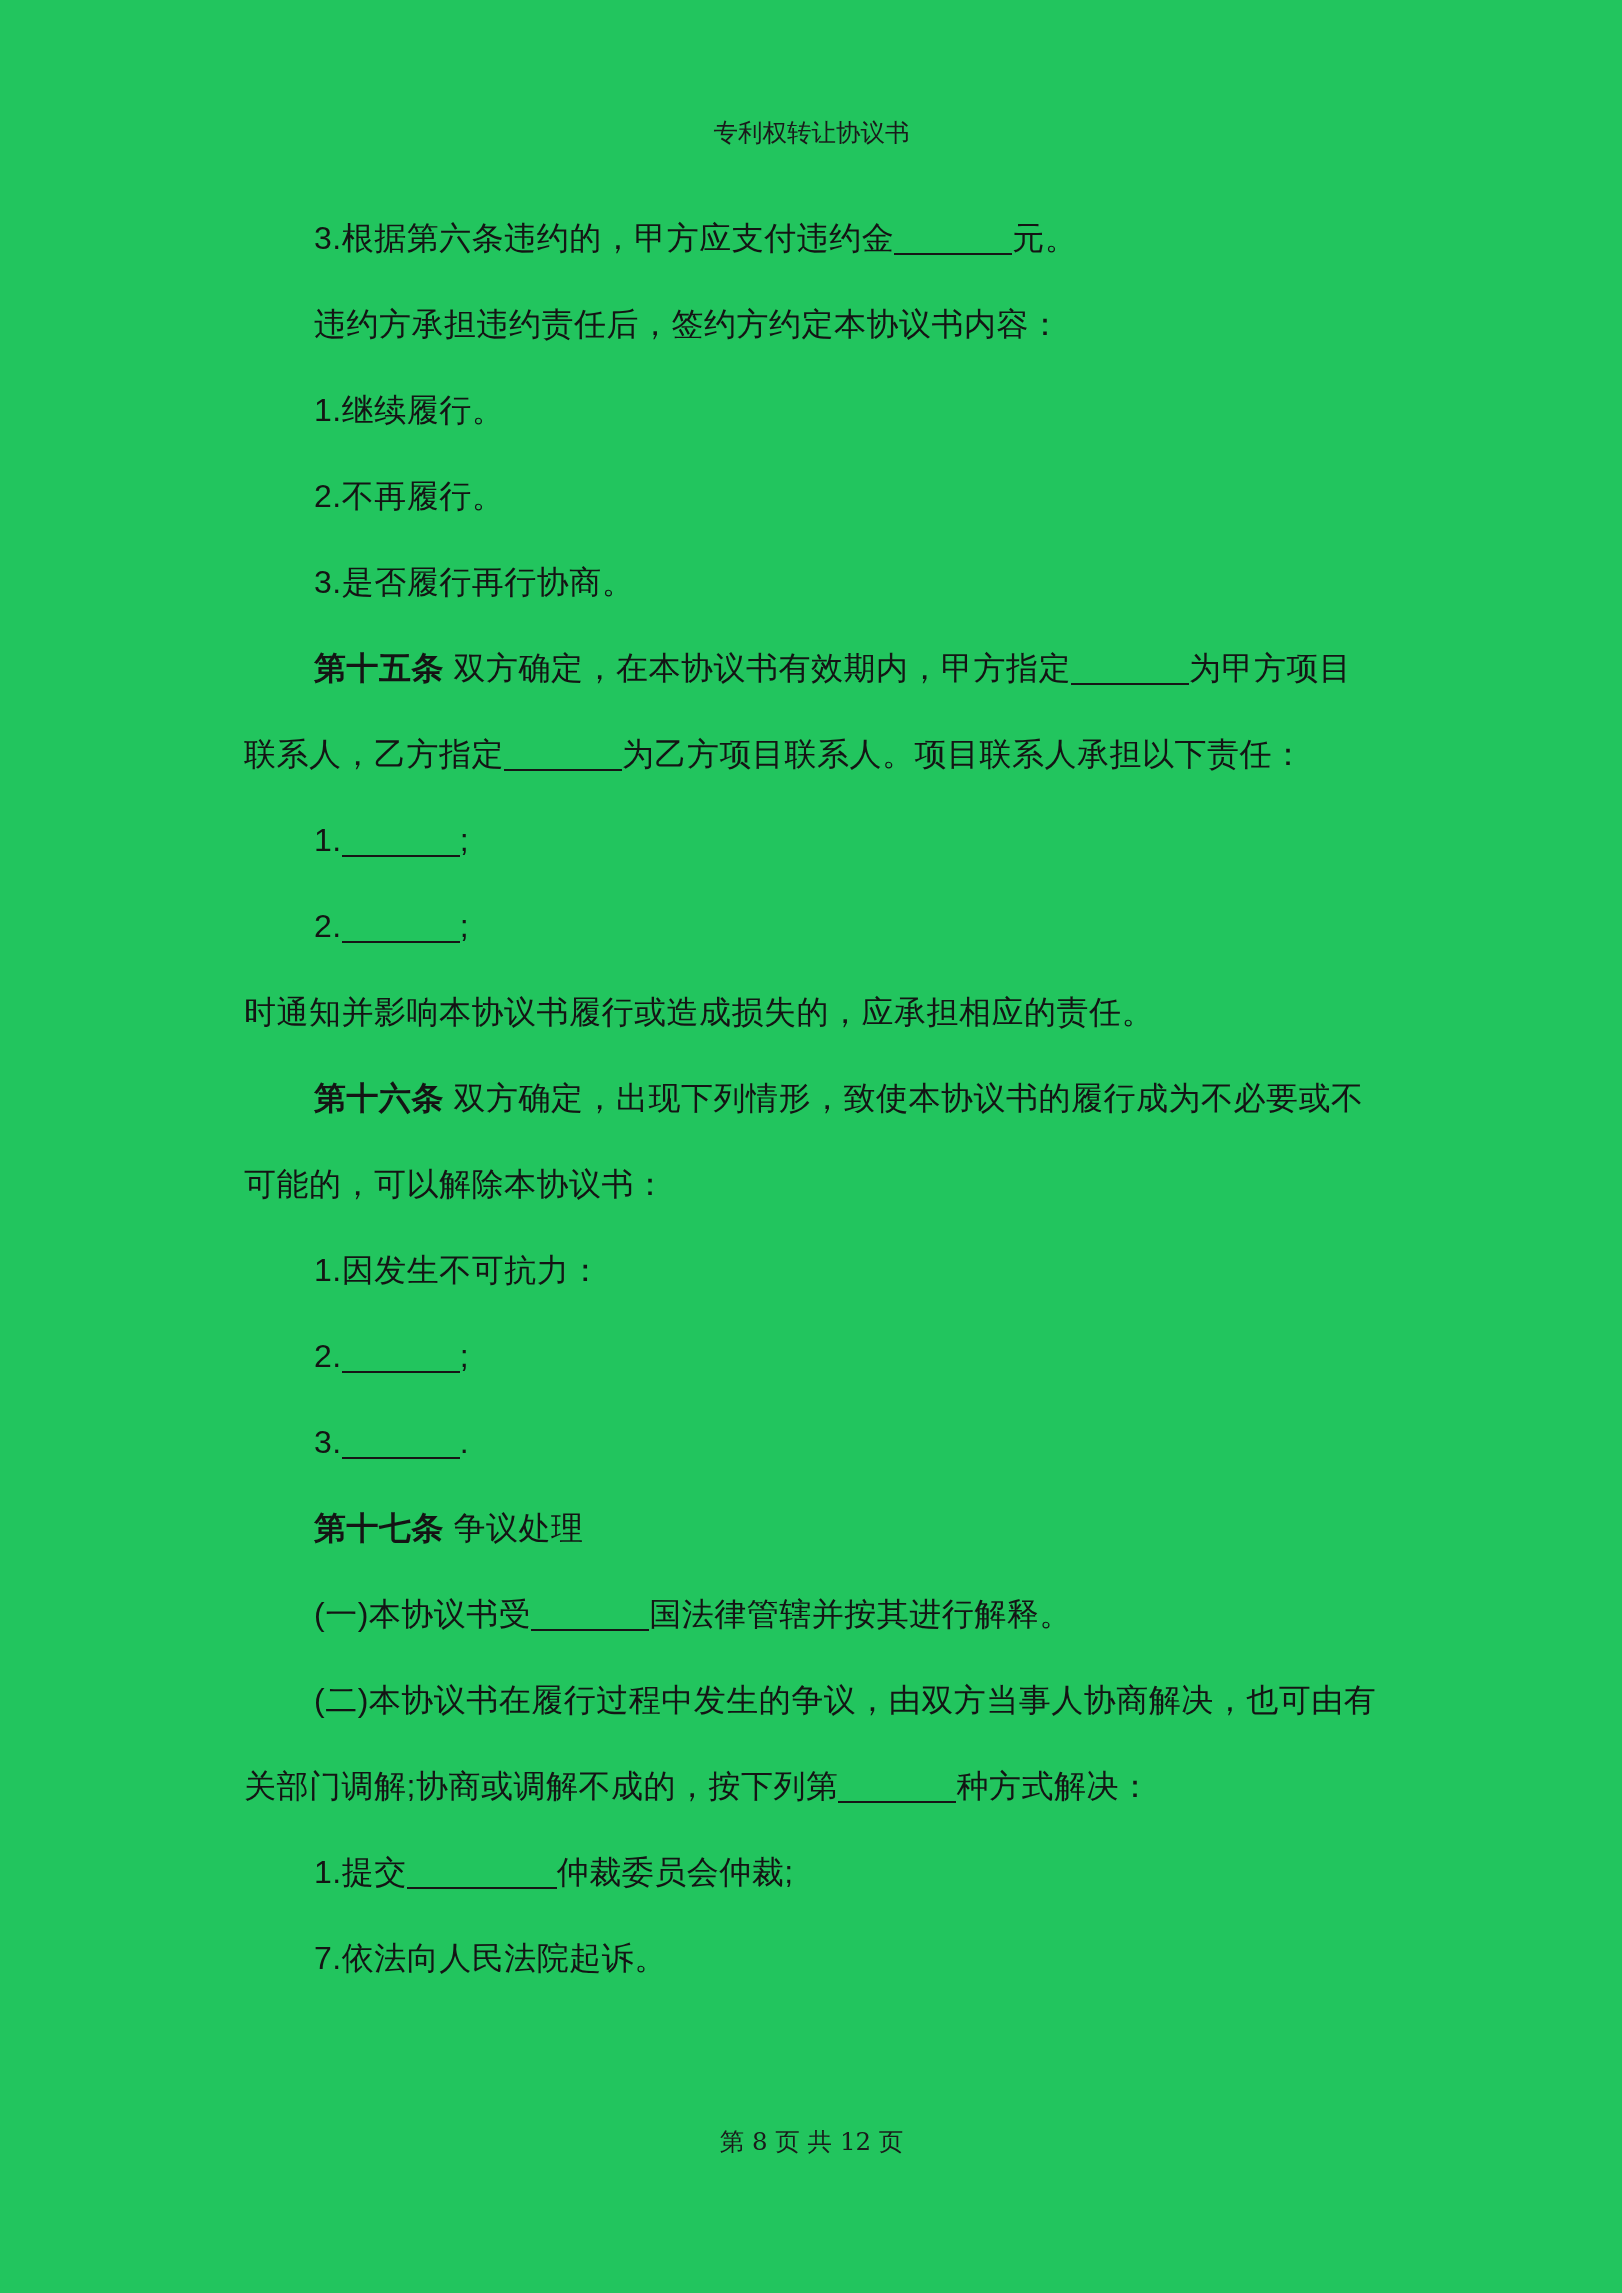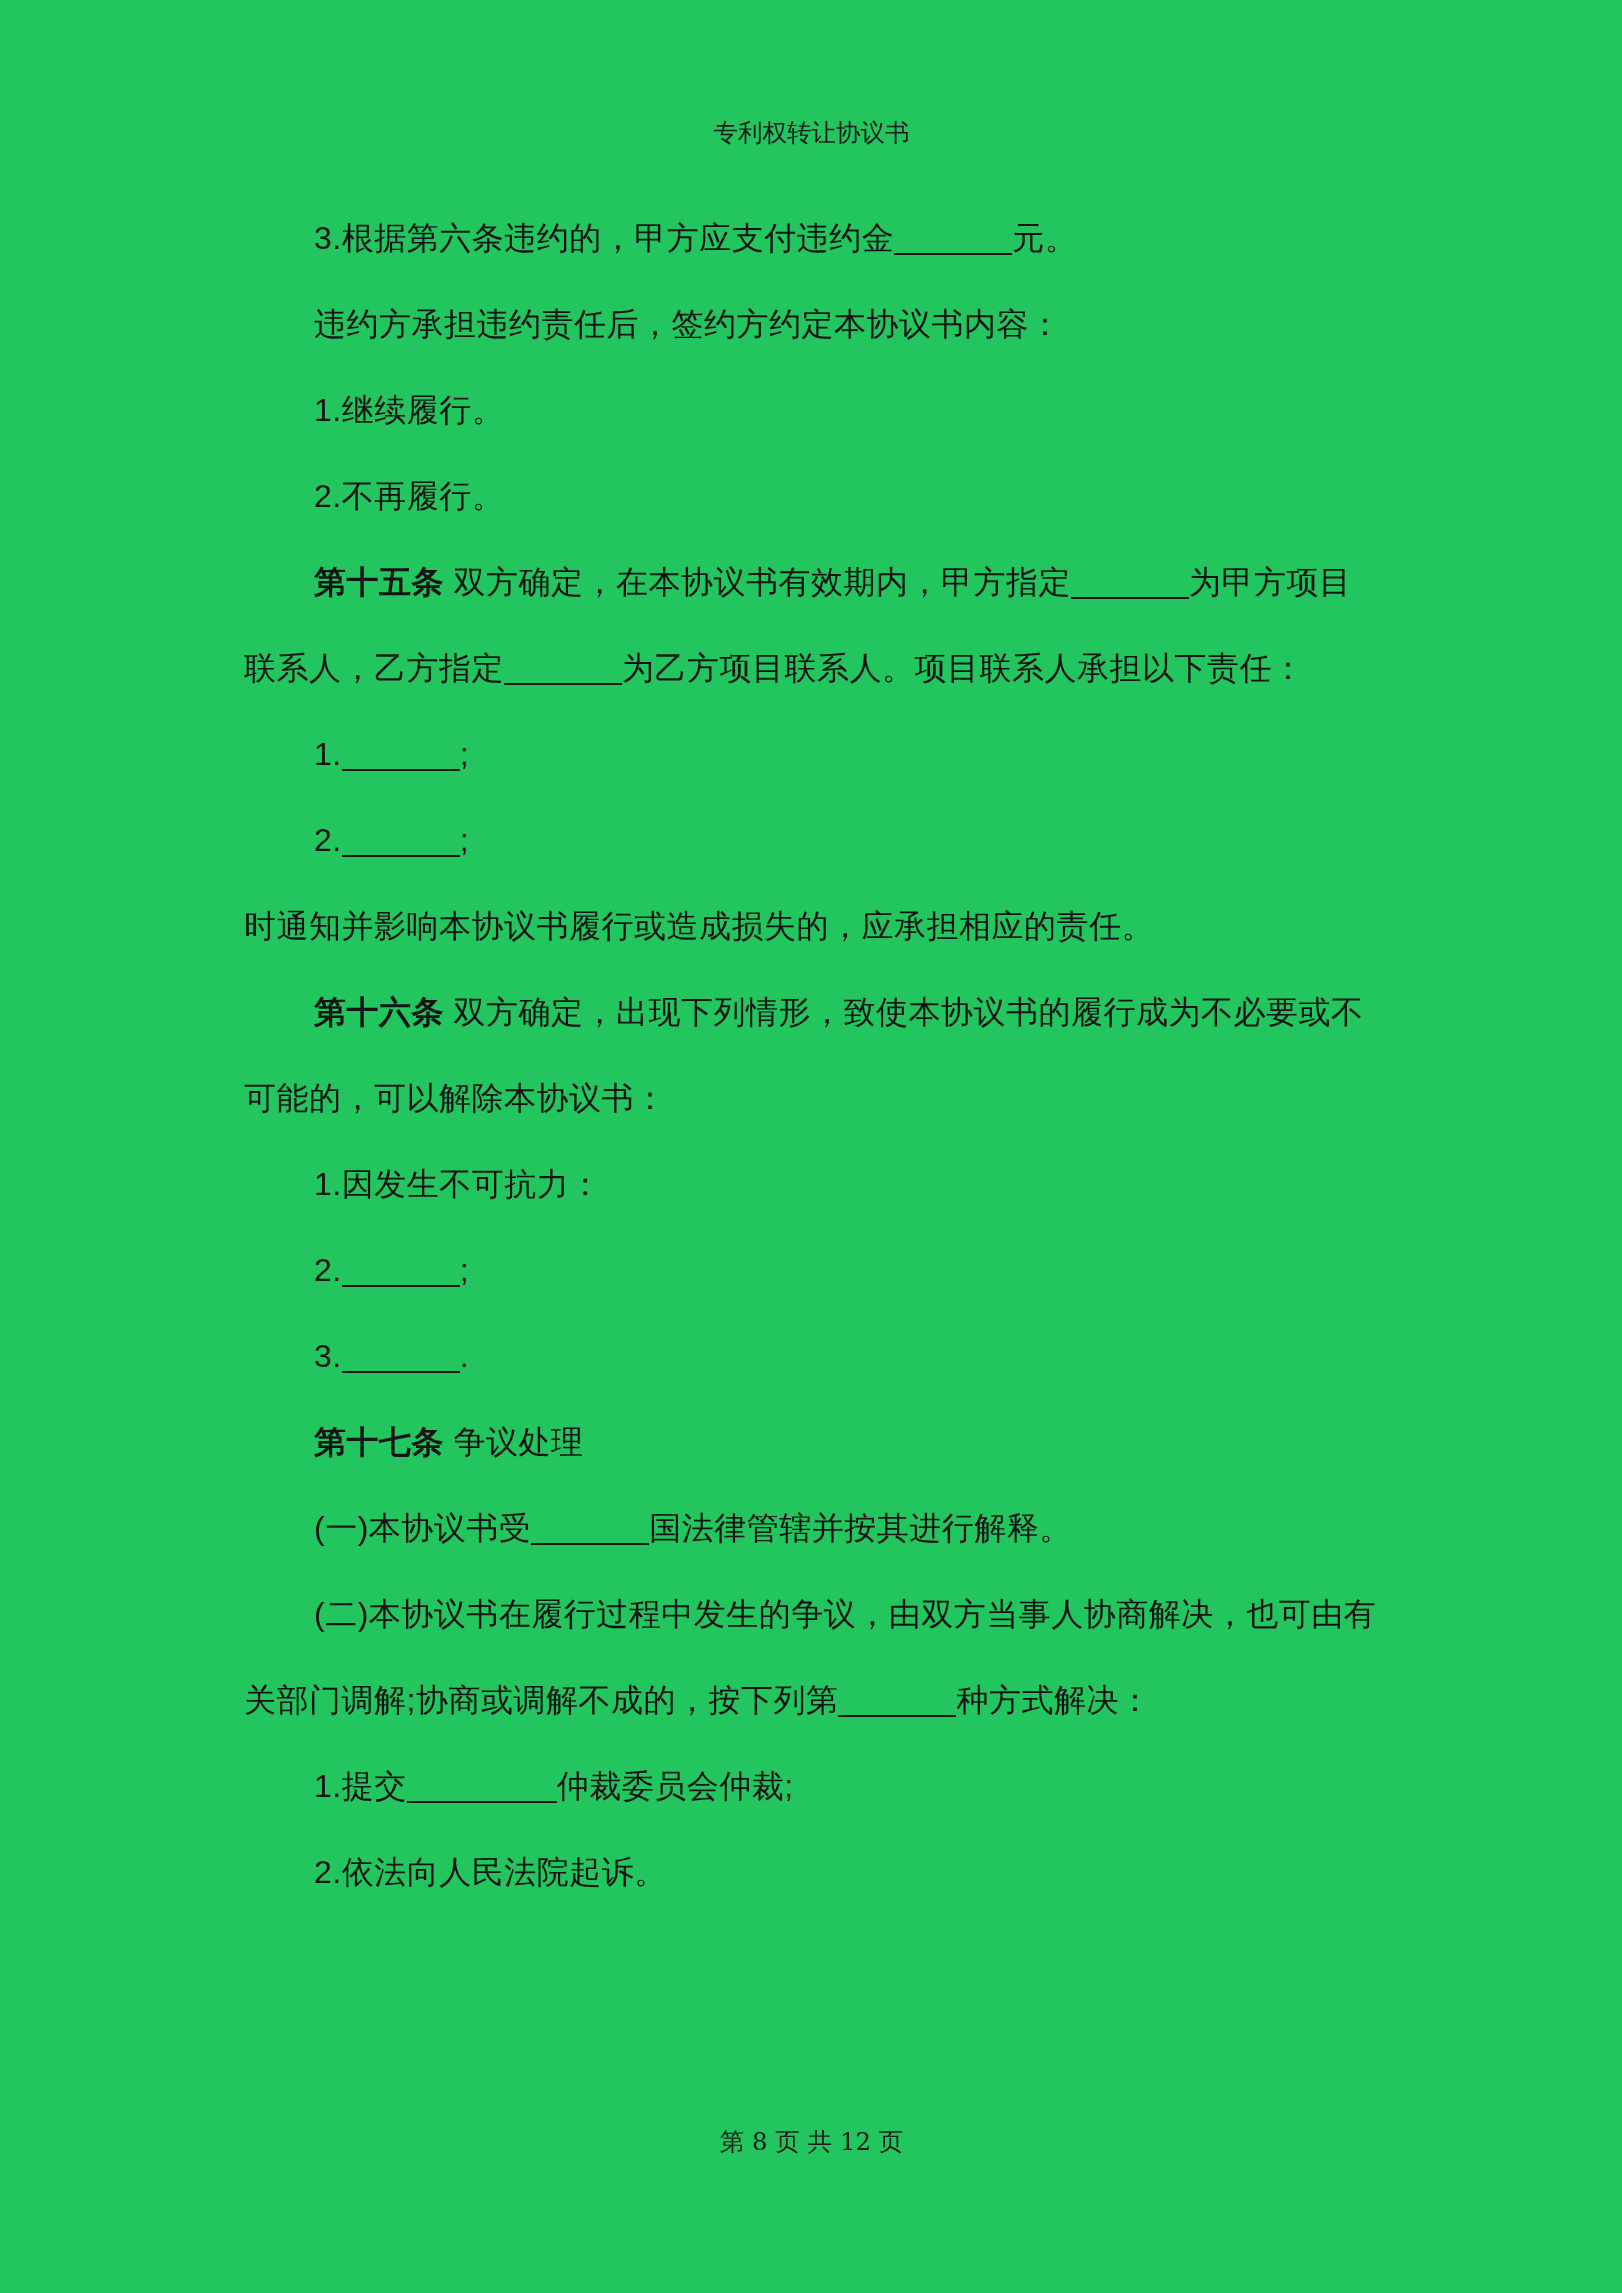--- a/index.html
+++ b/index.html
@@ -71,33 +71,34 @@
 <body>
 
 <div class="page">
   <div class="doc-header">专利权转让协议书</div>
 
   <div class="doc-body" id="doc-body">
       <div class="line indent"><span class="seg-text">3.根据第六条违约的，甲方应支付违约金</span><span class="blank"></span><span class="seg-text">元。</span></div>
       <div class="line indent"><span class="seg-text">违约方承担违约责任后，签约方约定本协议书内容：</span></div>
       <div class="line indent"><span class="seg-text">1.继续履行。</span></div>
       <div class="line indent"><span class="seg-text">2.不再履行。</span></div>
+      <div class="line indent"><span class="seg-text">3.是否履行再行协商。</span></div>
       <div class="line indent"><span class="seg-bold">第十五条</span><span class="seg-text"> 双方确定，在本协议书有效期内，甲方指定</span><span class="blank"></span><span class="seg-text">为甲方项目</span></div>
       <div class="line"><span class="seg-text">联系人，乙方指定</span><span class="blank"></span><span class="seg-text">为乙方项目联系人。项目联系人承担以下责任：</span></div>
       <div class="line indent"><span class="seg-text">1.</span><span class="blank"></span><span class="seg-text">;</span></div>
       <div class="line indent"><span class="seg-text">2.</span><span class="blank"></span><span class="seg-text">;</span></div>
       <div class="line"><span class="seg-text">时通知并影响本协议书履行或造成损失的，应承担相应的责任。</span></div>
       <div class="line indent"><span class="seg-bold">第十六条</span><span class="seg-text"> 双方确定，出现下列情形，致使本协议书的履行成为不必要或不</span></div>
       <div class="line"><span class="seg-text">可能的，可以解除本协议书：</span></div>
       <div class="line indent"><span class="seg-text">1.因发生不可抗力：</span></div>
       <div class="line indent"><span class="seg-text">2.</span><span class="blank"></span><span class="seg-text">;</span></div>
       <div class="line indent"><span class="seg-text">3.</span><span class="blank"></span><span class="seg-text">.</span></div>
       <div class="line indent"><span class="seg-bold">第十七条</span><span class="seg-text"> 争议处理</span></div>
       <div class="line indent"><span class="seg-text">(一)本协议书受</span><span class="blank"></span><span class="seg-text">国法律管辖并按其进行解释。</span></div>
       <div class="line indent"><span class="seg-text">(二)本协议书在履行过程中发生的争议，由双方当事人协商解决，也可由有</span></div>
       <div class="line"><span class="seg-text">关部门调解;协商或调解不成的，按下列第</span><span class="blank"></span><span class="seg-text">种方式解决：</span></div>
       <div class="line indent"><span class="seg-text">1.提交</span><span class="blank" style="width: 150px;"></span><span class="seg-text">仲裁委员会仲裁;</span></div>
-      <div class="line indent"><span class="seg-text">2.依法向人民法院起诉。</span></div>
+      <div class="line indent"><span class="seg-text">7.依法向人民法院起诉。</span></div>
     </div>
 
   <div class="doc-footer">第 8 页 共 12 页</div>
 </div>
 
 
 </body></html>

